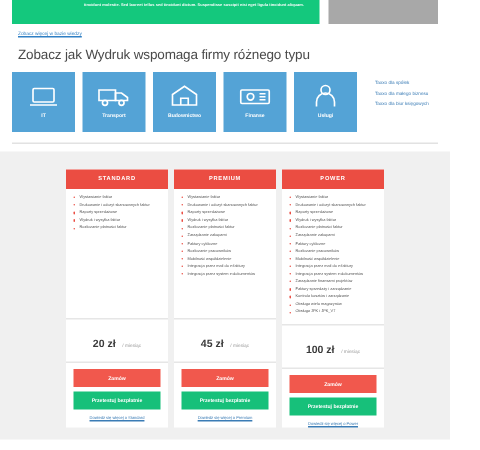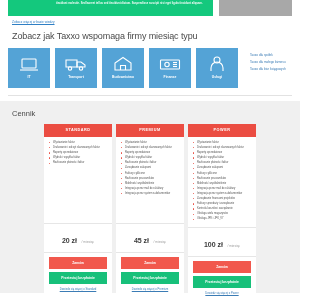--- a/index.html
+++ b/index.html
@@ -91,21 +91,21 @@
 
 <div class="page">
 
   <div class="banner-row">
     <div class="banner-green">tincidunt molestie. Sed laoreet tellus sed tincidunt dictum. Suspendisse suscipit nisi eget ligula tincidunt aliquam.</div>
     <div class="banner-gray"></div>
   </div>
 
   <div class="breadcrumb">Zobacz więcej w bazie wiedzy</div>
 
-  <h1 class="hero-h1">Zobacz jak Taxxo wspomaga firmy miesiąc typu</h1>
+  <h1 class="hero-h1">Zobacz jak Wydruk wspomaga firmy różnego typu</h1>
 
   <div class="segments-wrap">
     <div class="tiles">
 
       <div class="tile">
         <span class="ico">
           <svg width="20" height="15" viewBox="0 0 20 15" fill="none" stroke="#ffffff" stroke-width="1.1">
             <rect x="3" y="2" width="14" height="9" rx="0.8"></rect>
             <line x1="1" y1="13" x2="19" y2="13"></line>
           </svg>
@@ -163,21 +163,20 @@
     <div class="side-links">
       <a>Taxxo dla spółek</a>
       <a>Taxxo dla małego biznesu</a>
       <a>Taxxo dla biur księgowych</a>
     </div>
   </div>
 
   <div class="rule"></div>
 
   <div class="pricing">
-    <h2>Cennik</h2>
 
     <div class="cards">
 
       <div class="card">
         <div class="card-head">STANDARD</div>
         <ul class="feat">
           <li>Wystawianie faktur</li>
           <li>Drukowanie i odczyt skanowanych faktur</li>
           <li>Raporty sprzedażowe</li>
           <li>Wydruk i wysyłka faktur</li>

